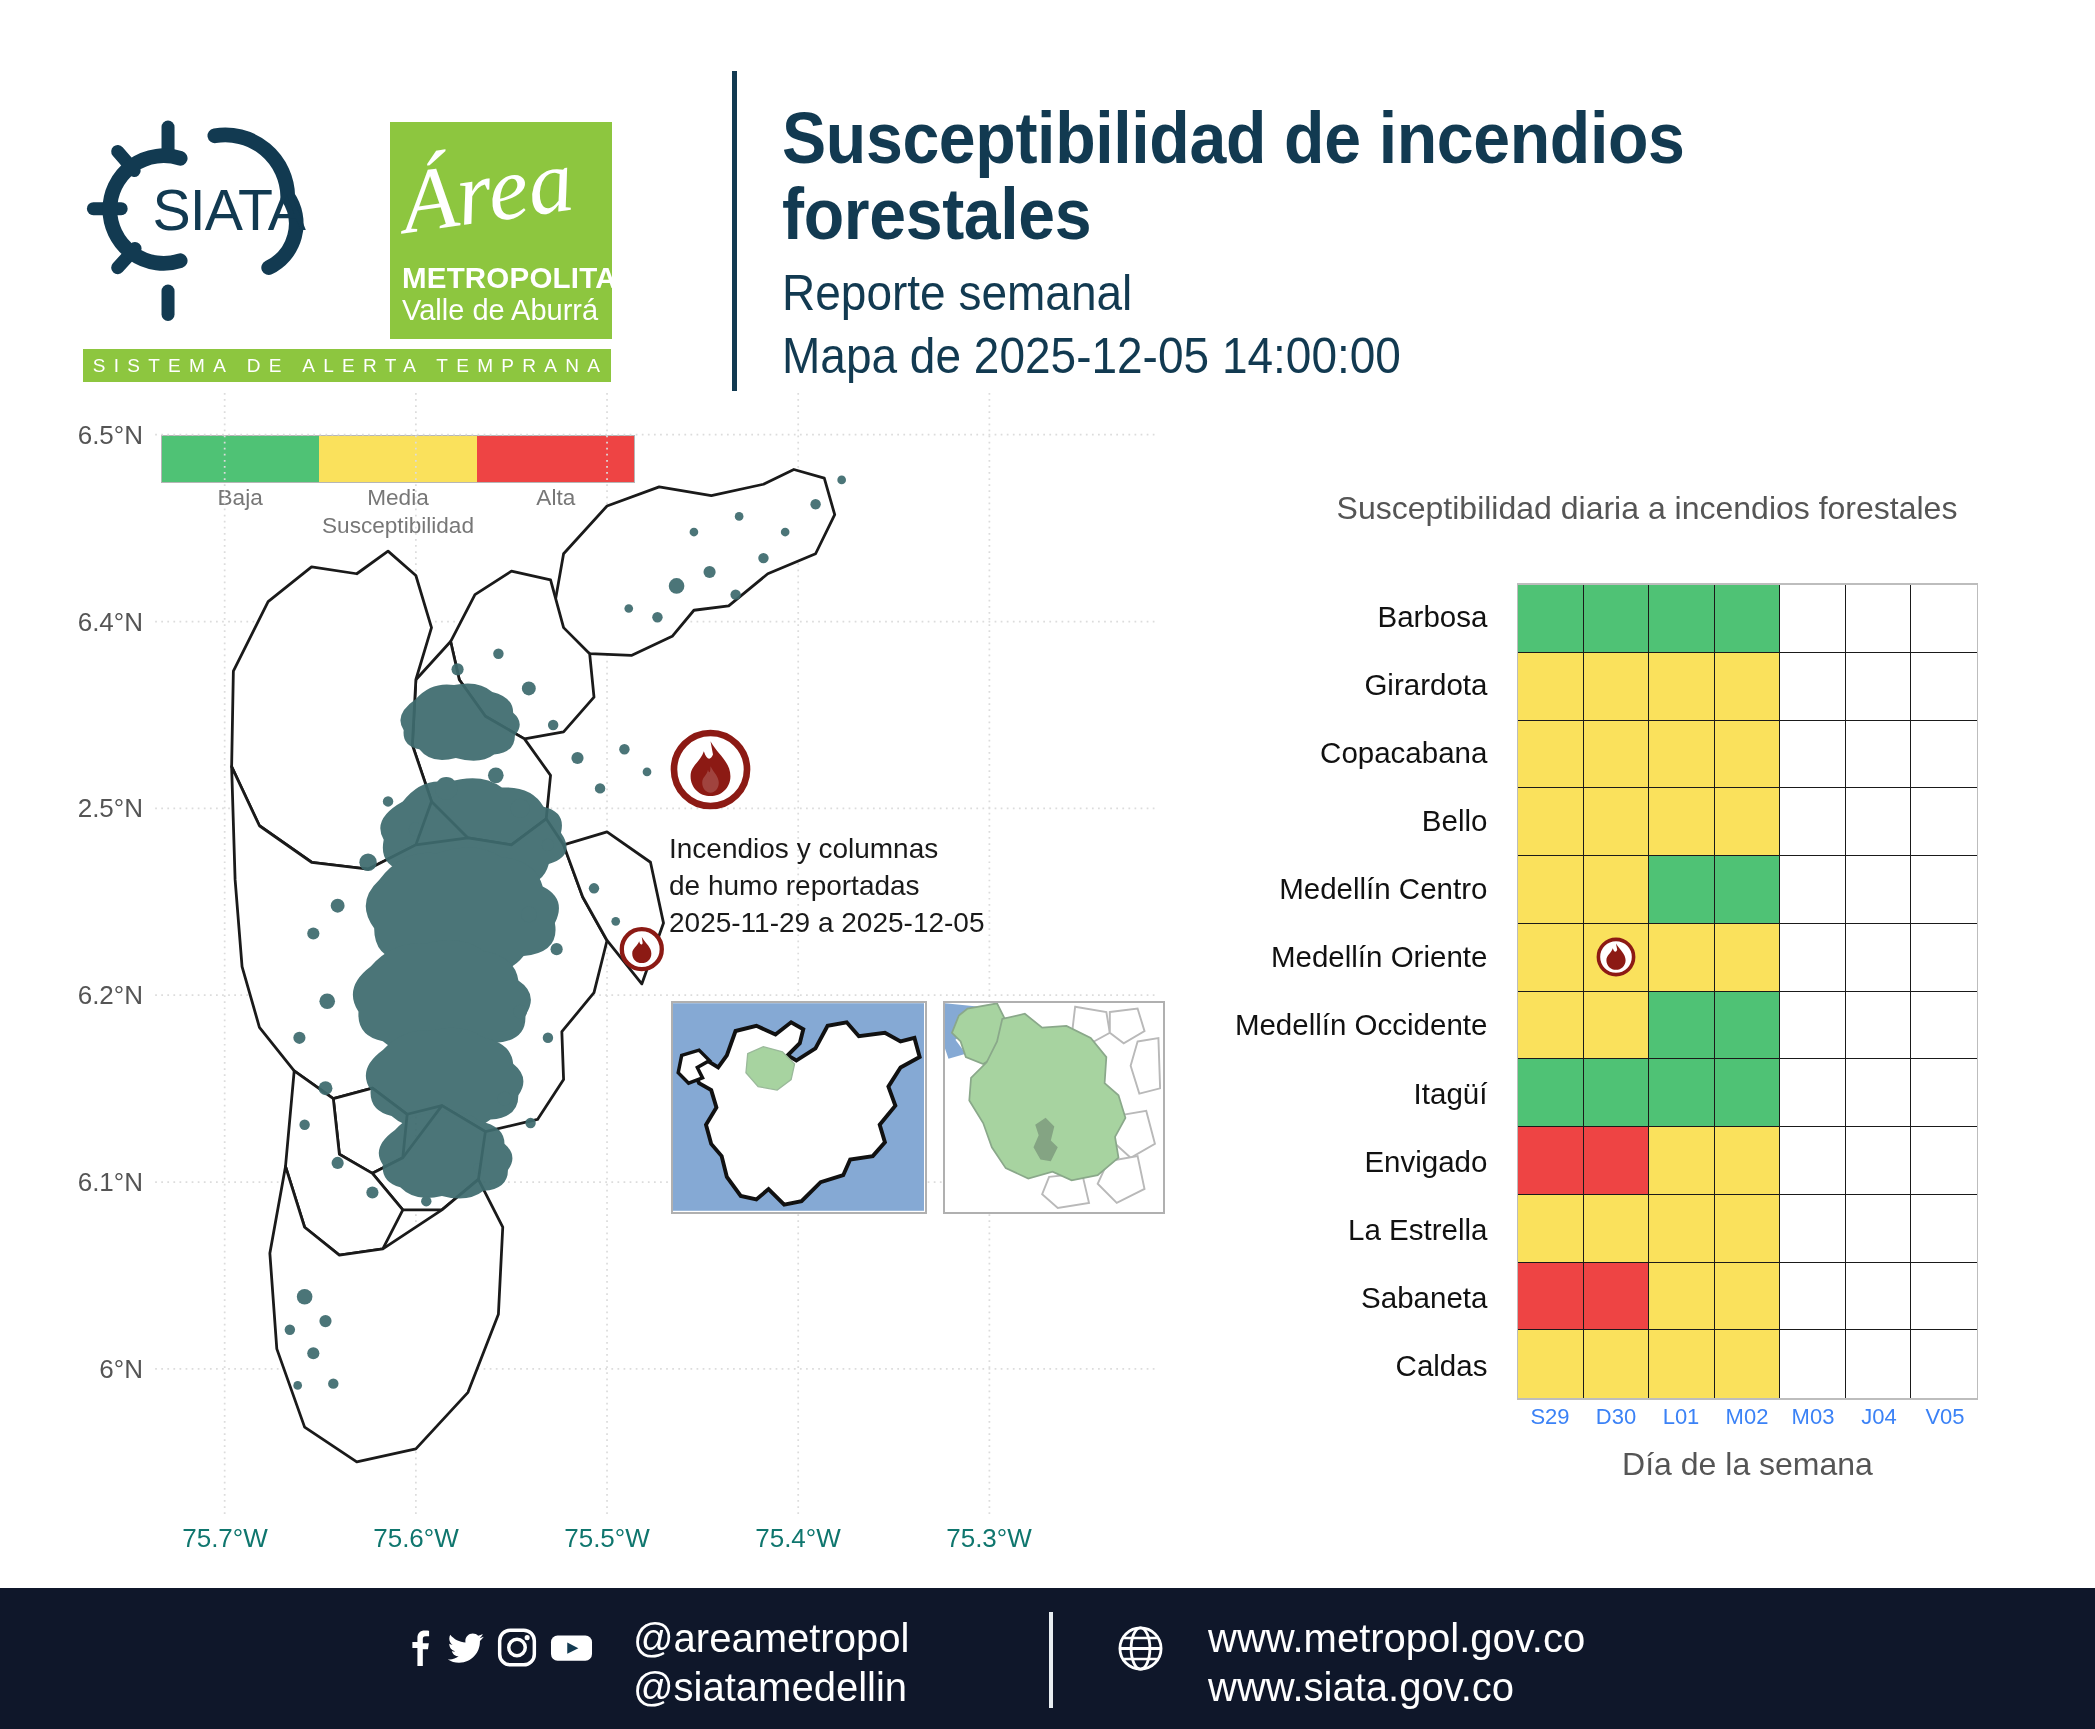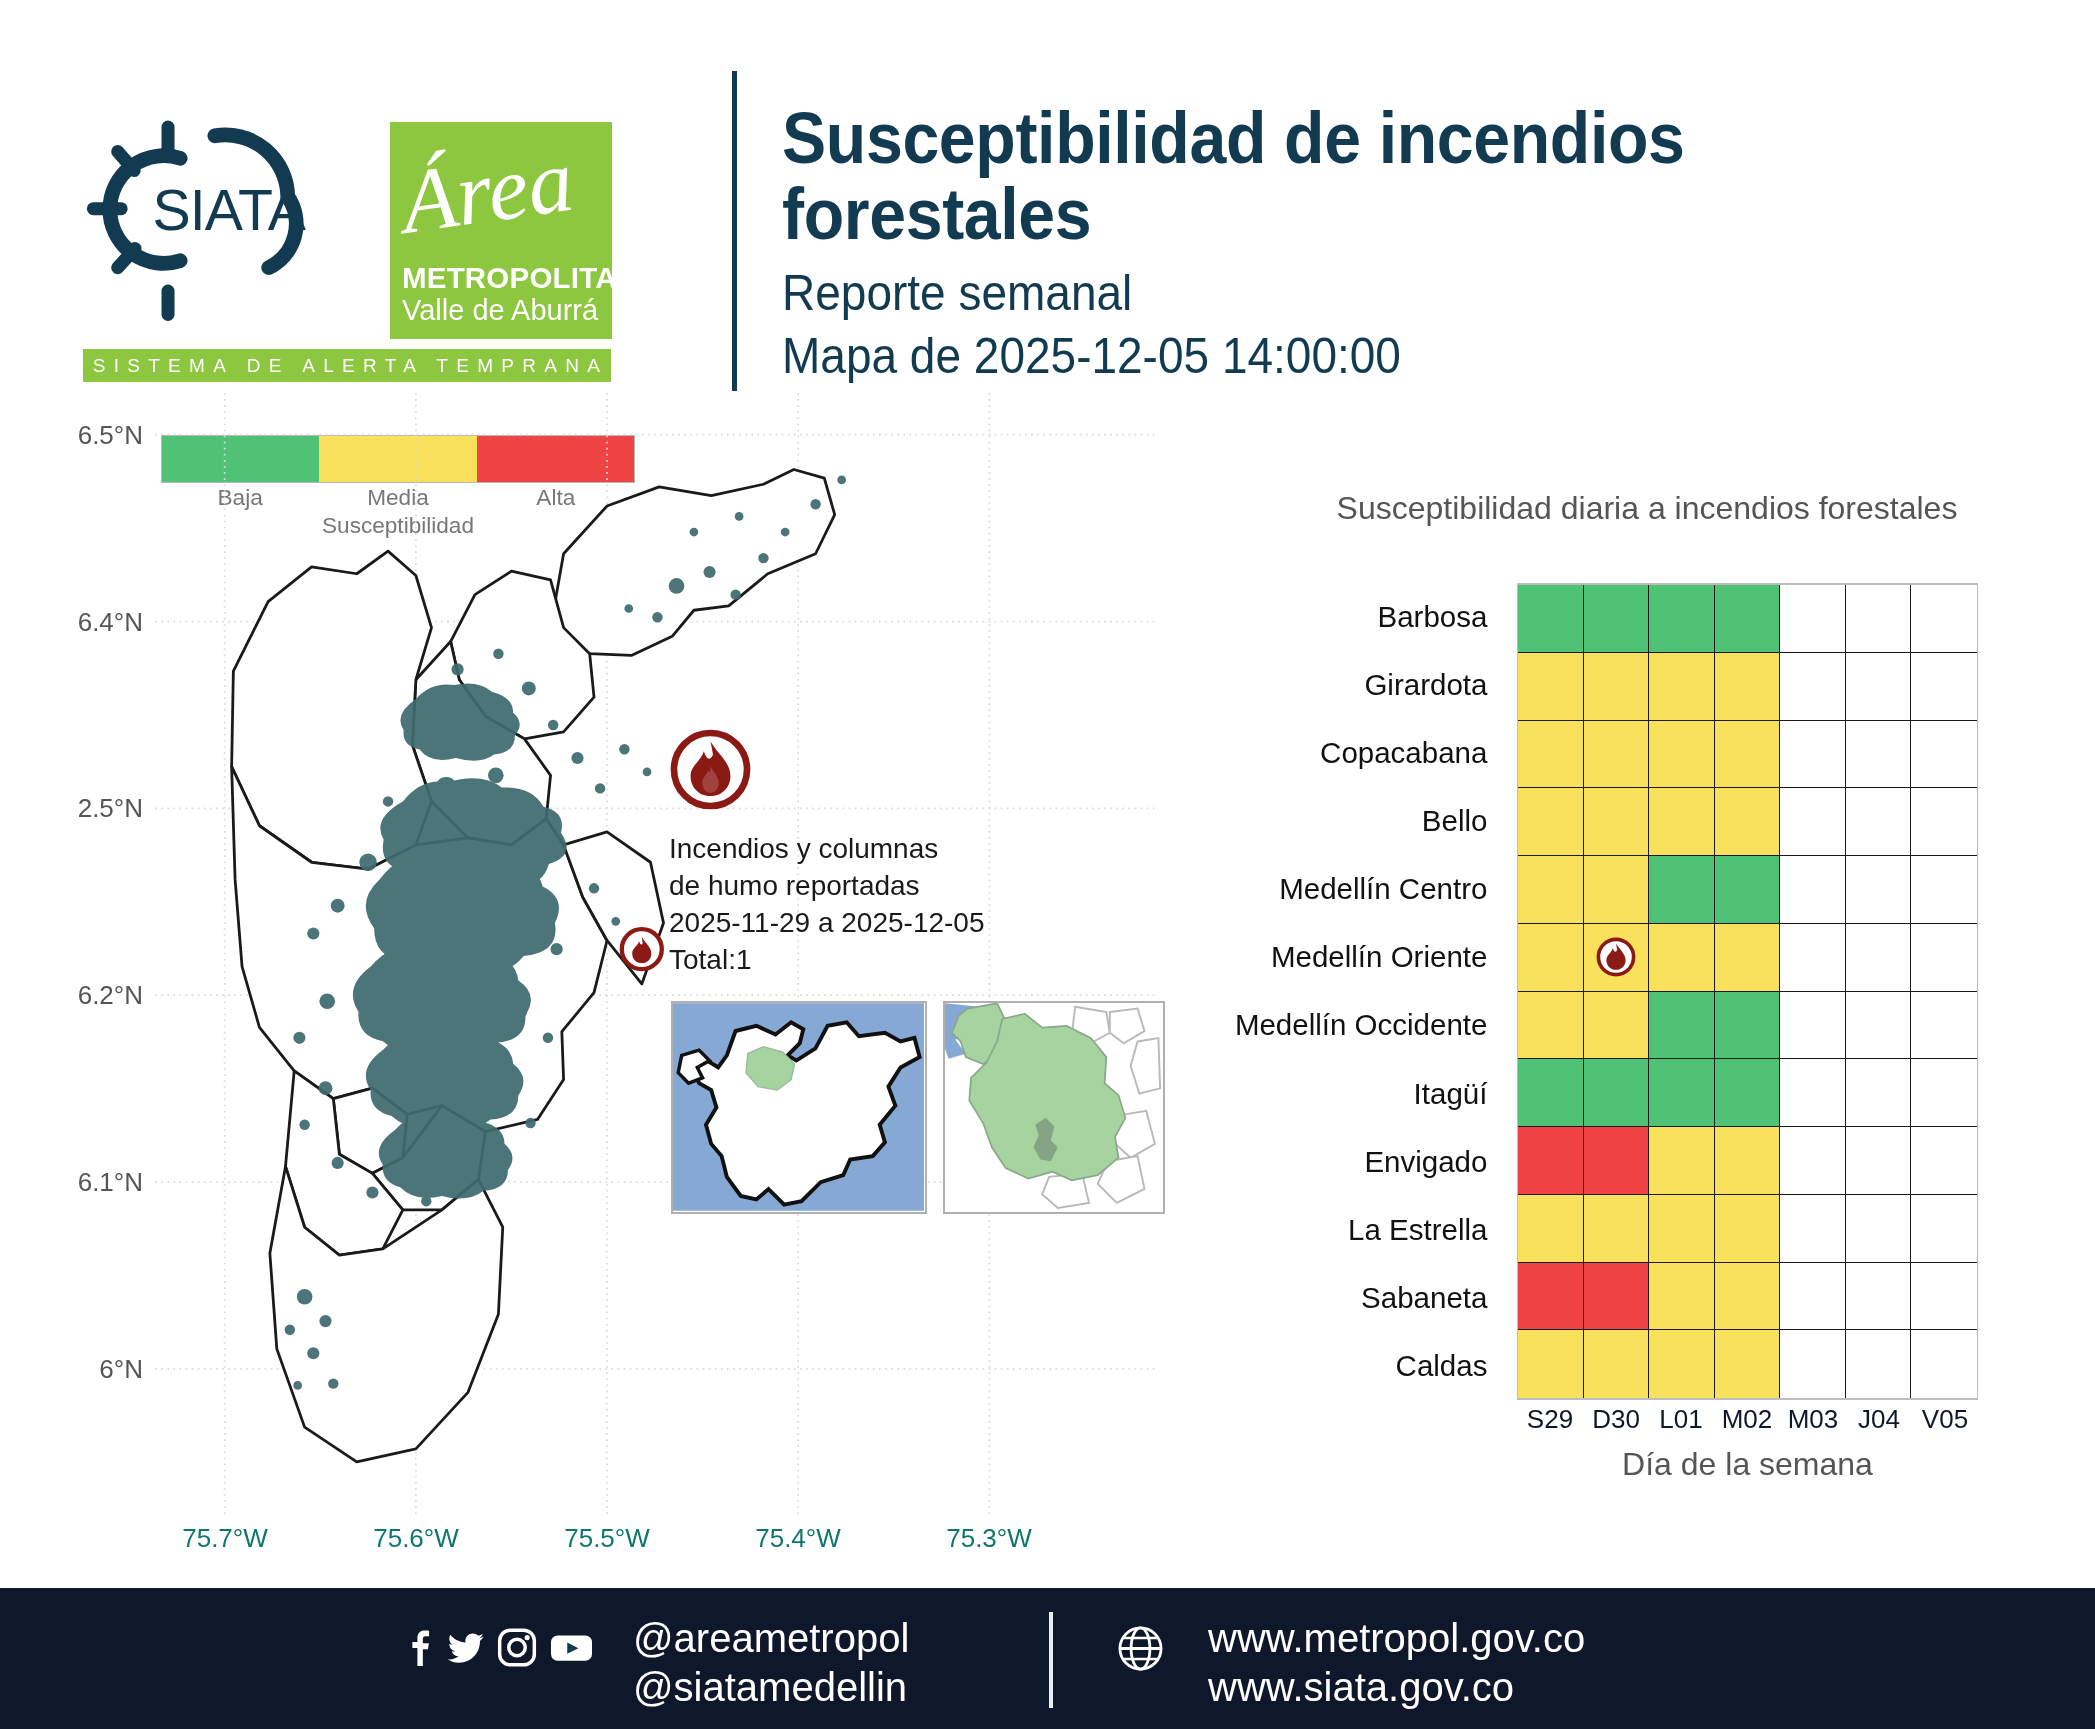--- a/index.html
+++ b/index.html
@@ -87,21 +87,21 @@
              border-right: 1.7px solid #bdbdbd; border-bottom: 2.6px solid #bdbdbd; }
   .hm-cell { border-right: 1.7px solid #1a1a1a; border-bottom: 1.7px solid #1a1a1a;
              position: relative; }
   .hm-cell.lastcol { border-right: none; }
   .hm-cell.lastrow { border-bottom: none; }
   .hm-rowlabels { position: absolute; left: 0px; top: 96px; width: 295px; height: 817px; }
   .hm-rowlabel { position: absolute; right: 15.6px; font-family:"Liberation Sans",sans-serif;
                  font-size: 29.5px; color: #111; transform: translateY(-50%); white-space: nowrap; }
   .hm-collabels { position: absolute; left: 309px; top: 917px; width: 461px; height: 40px; }
   .hm-collabel { position: absolute; top: 0; font-family:"Liberation Sans",sans-serif;
-                 font-size: 26px; color: #0f172a; transform: translateX(-50%); white-space: nowrap; }
+                 font-size: 22px; color: #3b82f6; transform: translateX(-50%); white-space: nowrap; }
   .hm-xaxis-title { position: absolute; left: 309px; top: 959px; width: 461px; text-align: center;
                     font-family:"Liberation Sans",sans-serif; font-size: 32px; color: #555; }
   .hm-fire { position: absolute; left: 50%; top: 50%; width: 40px; height: 40px;
              transform: translate(-50%, -50%); }
 
   
   .footer { position: absolute; left: 0; top: 1588px; width: 2095px; height: 142px;
             background: #0f172a; }
   .footer-inner { position: absolute; left: 0; top: 0; width: 2095px; height: 142px; }
   .social-icons { position: absolute; left: 405px; top: 37px; width: 217px; height: 45px;
@@ -331,21 +331,20 @@
         <circle cx="50" cy="50" r="44" fill="#ffffff" stroke="#8C1A14" stroke-width="8"></circle>
         <path d="M50 16 C59 32 74 41 74 58 C74 72 63 82 50 82 C37 82 26 72 26 58
                  C26 45 38 41 42 28 C45 38 50 40 53 32 Z" fill="#8C1A14"></path>
         <path d="M50 46 C54 54 60 58 60 66 C60 73 55 78 50 78 C45 78 40 73 40 66
                  C40 59 46 57 47 50 C48 55 50 55 50 46 Z" fill="#ffffff" opacity="0.18"></path>
       </svg>
       <div class="fire-legend-text">
         <div>Incendios y columnas</div>
         <div>de humo reportadas</div>
         <div>2025-11-29 a 2025-12-05</div>
-        <div>Total:1</div>
       </div>
     </div>
 
     <div class="inset inset-co">
       <svg viewBox="0 0 289 239" width="251" height="208">
         <rect width="289" height="239" fill="#85A9D4"></rect>
         <path d="M72 32 L96 26 L118 36 L136 22 L150 30 L146 46 L132 60 L142 66
                  L164 52 L178 26 L200 22 L214 38 L244 34 L262 44 L278 40 L284 62
                  L262 74 L248 96 L256 118 L238 140 L244 160 L230 176 L204 180
                  L196 198 L170 206 L148 228 L128 232 L110 214 L96 226 L78 222

